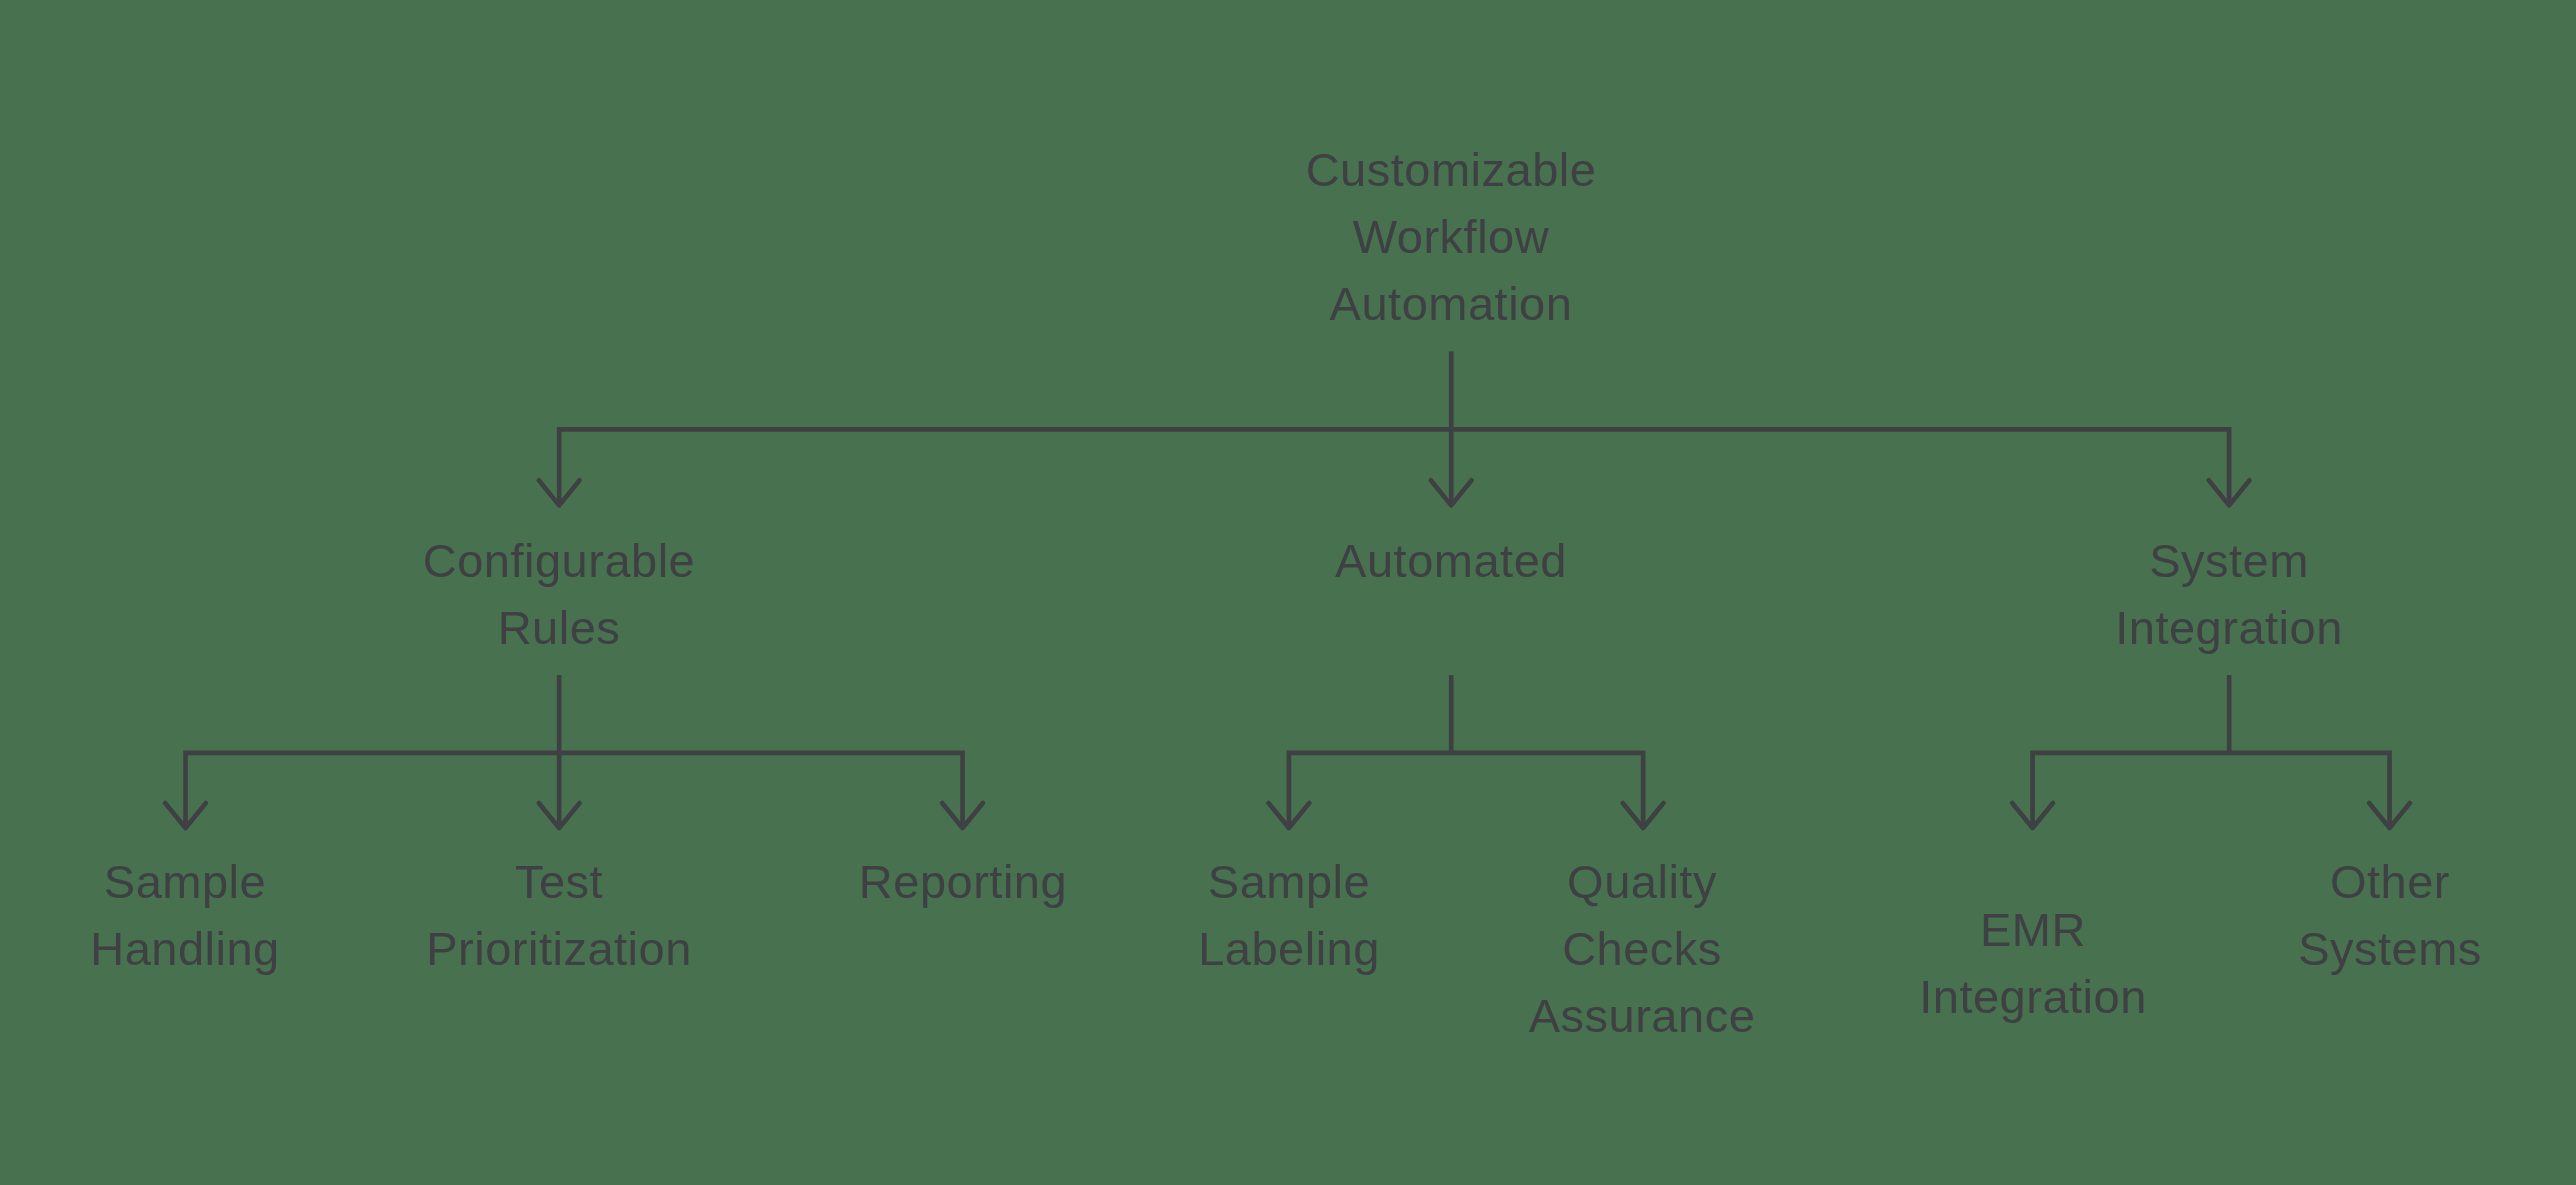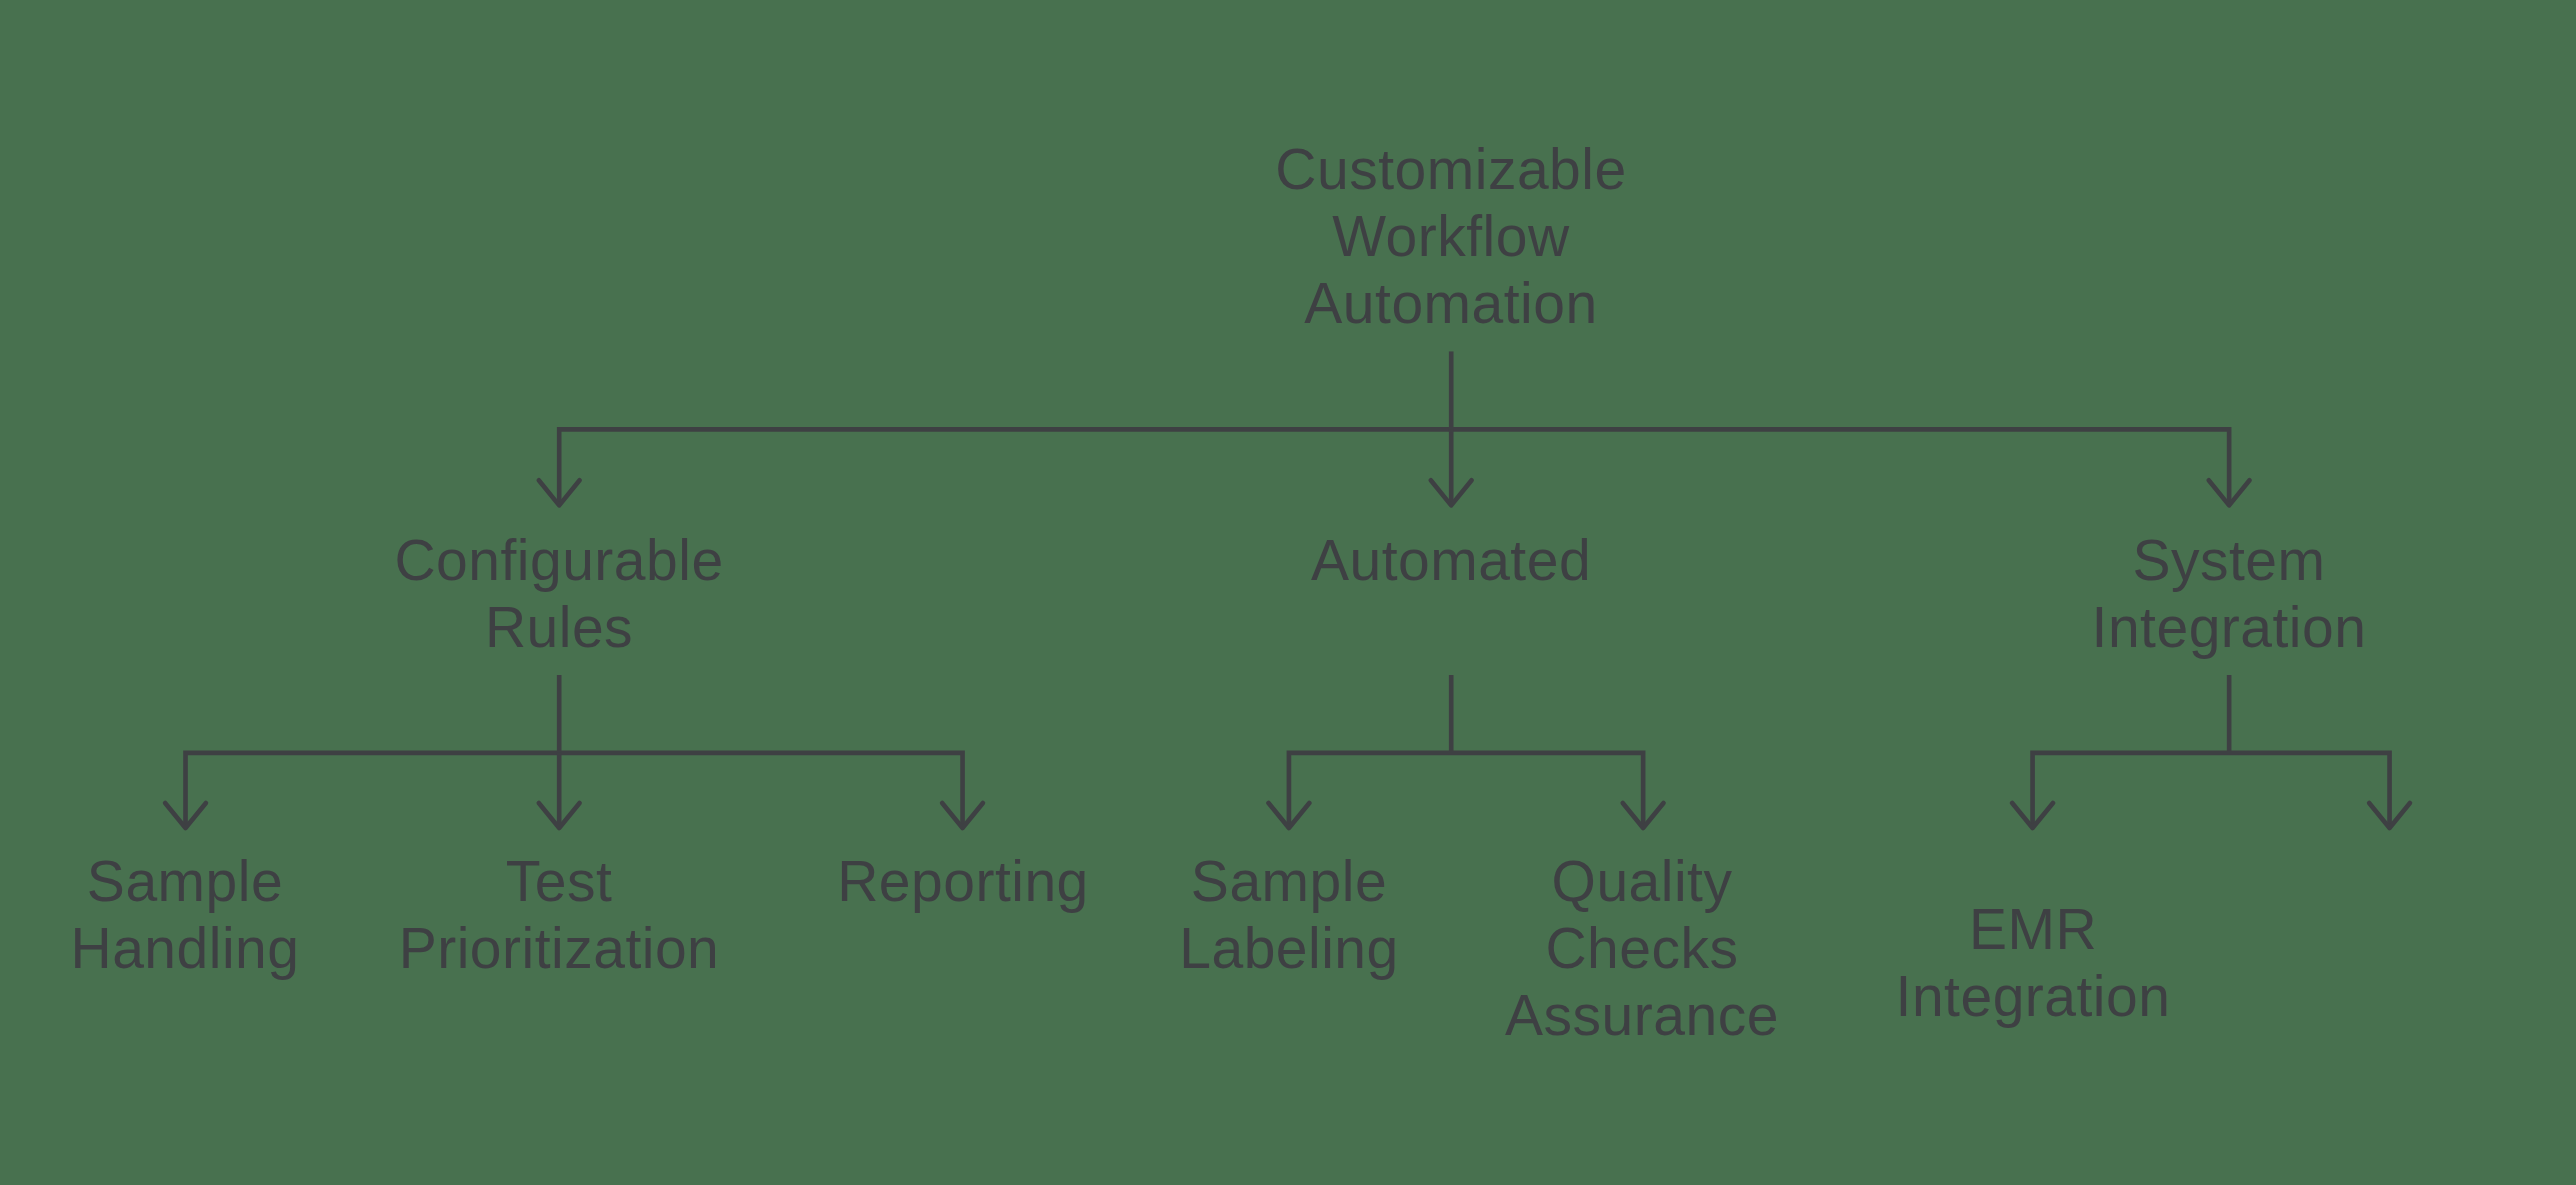--- a/index.html
+++ b/index.html
@@ -37,21 +37,21 @@
   }
   .connectors path.chevron {
     stroke-linecap: round;
     stroke-linejoin: round;
   }
   .node {
     position: absolute;
     transform: translateX(-50%);
     text-align: center;
     color: var(--ink);
-    font-size: 57px;
+    font-size: 47px;
     line-height: 67px;
     font-weight: 400;
     letter-spacing: 0.5px;
     white-space: nowrap;
   }
 </style>
 </head>
 <body>
 
 <div class="canvas">
@@ -120,15 +120,19 @@
   </div>
   <div class="node" style="left:1642px; top:848px;text-align:center;">
     <div>Quality</div>
     <div>Checks</div>
     <div>Assurance</div>
   </div>
   <div class="node" style="left:2033px; top:896px;">
     <div>EMR</div>
     <div>Integration</div>
   </div>
+  <div class="node" style="left:2390px; top:848px;">
+    <div>Other</div>
+    <div>Systems</div>
+  </div>
 
 </div>
 
 
 </body></html>

